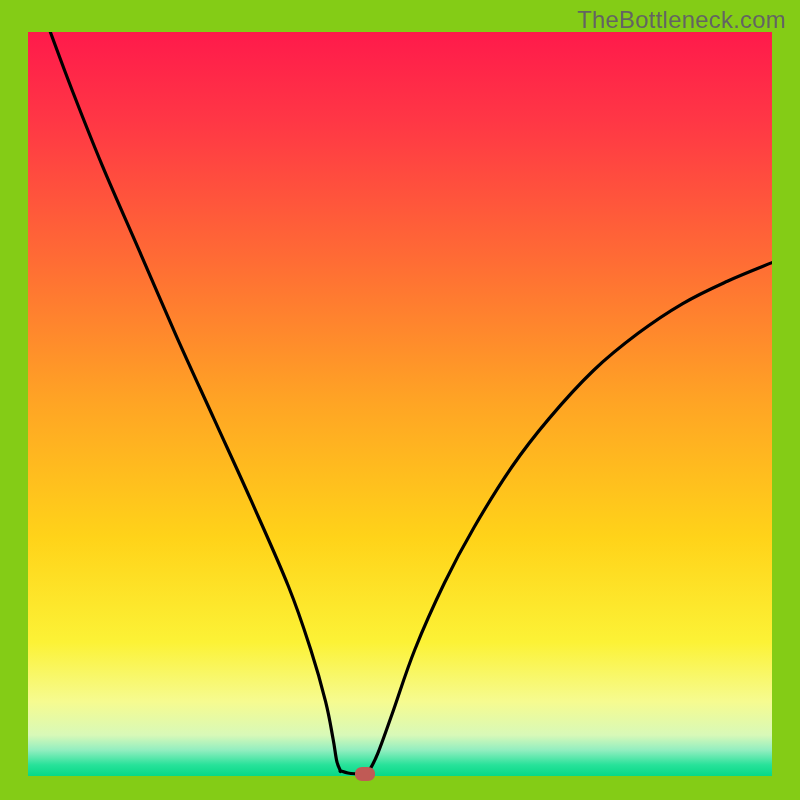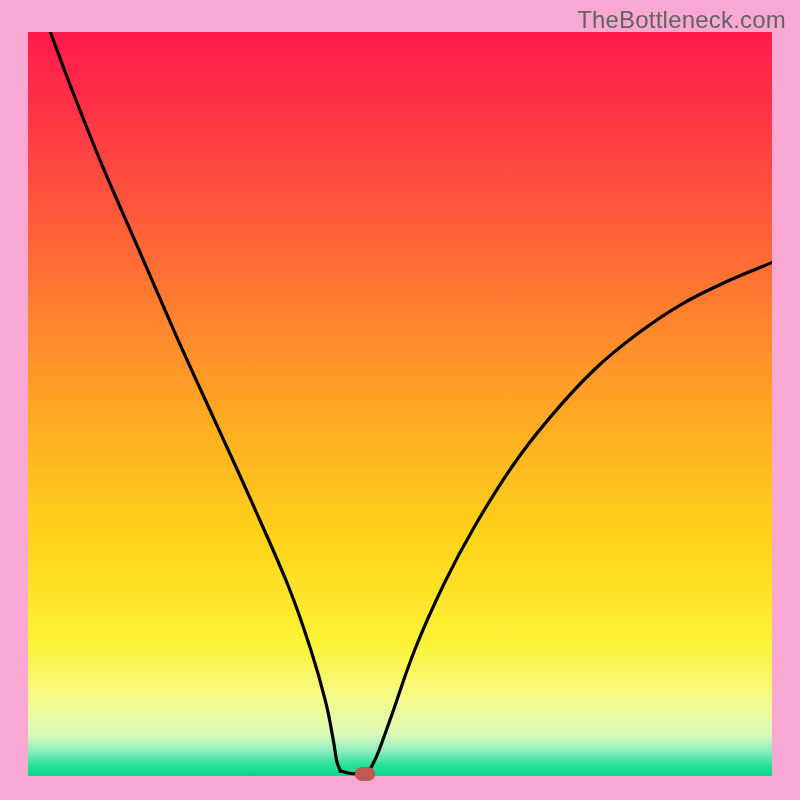--- a/index.html
+++ b/index.html
@@ -7,21 +7,21 @@
     padding: 0;
     width: 800px;
     height: 800px;
     background: #000;
     overflow: hidden;
   }
   .outer {
     position: relative;
     width: 800px;
     height: 800px;
-    background: #f9a8d4;
+    background: #84cc16;
   }
   .watermark {
     position: absolute;
     top: 6px;
     right: 14px;
     font-family: Arial, Helvetica, sans-serif;
     font-size: 24px;
     font-weight: 500;
     color: #636363;
     letter-spacing: 0.2px;

